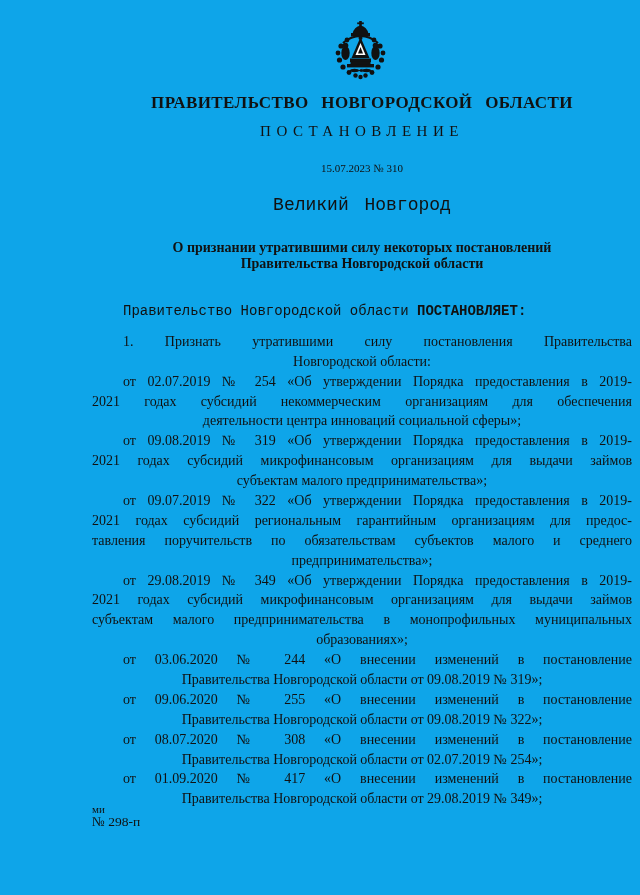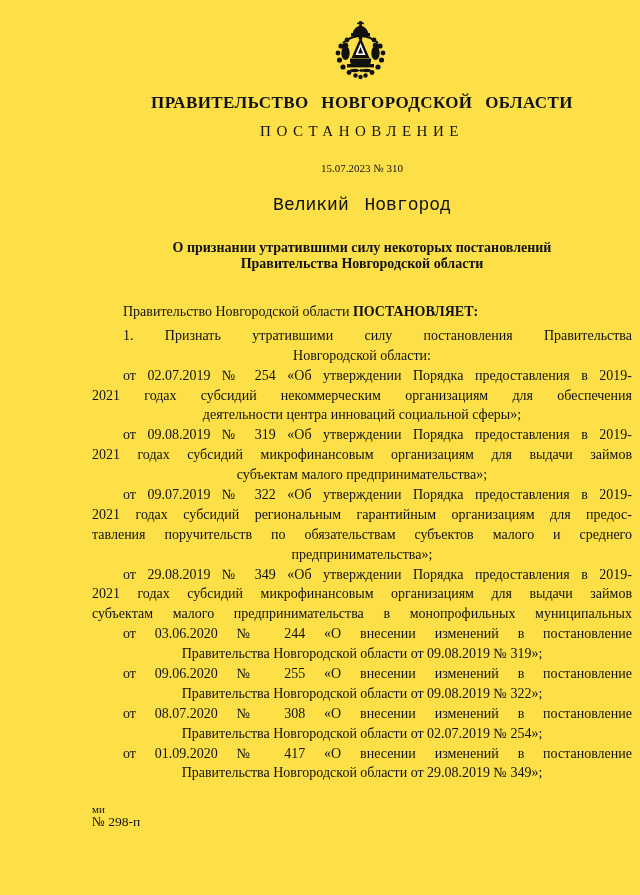--- a/index.html
+++ b/index.html
@@ -1,40 +1,40 @@
 <!DOCTYPE html>
 <html><head>
 <meta charset="utf-8">
 <style>
   html,body{margin:0;padding:0;background:#e8e8e8;}
   .page{
     position:relative;
     width:640px;height:895px;
-    background:#fde047;
+    background:#0ea5e9;
     color:#111111;
     font-family:"Liberation Serif", serif;
     overflow:hidden;
     margin:0 auto;
   }
   .emblem{position:absolute;left:333px;top:21px;width:55px;height:60px;}
   .centerband{position:absolute;left:92px;width:540px;text-align:center;}
   .org-name{top:93px;font-weight:bold;font-size:17px;letter-spacing:0.4px;word-spacing:8px;}
   .doc-type{top:123px;font-size:15px;letter-spacing:5.5px;}
   .date-number{top:162px;font-size:11px;}
   .city{top:195px;font-size:18px;word-spacing:5px;font-family:Liberation Mono, monospace;}
   .doc-title{top:240px;font-weight:bold;font-size:14px;line-height:15.5px;}
   .body-block{
     position:absolute;left:92px;top:302px;width:540px;
     font-size:14px;
   }
   .line{line-height:19.9px;height:19.9px;white-space:nowrap;}
   .line.wrap{white-space:normal;text-align:center;}
   .line.j{text-align:justify;text-align-last:justify;white-space:normal;}
   .line.ind{padding-left:31px;}
-  .line.intro{padding-left:31px;margin-bottom:4px;}
+  .line.intro{padding-left:31px;margin-bottom:10px;font-family:Liberation Mono, monospace;}
   .b{font-weight:bold;}
   .footer{position:absolute;left:92px;top:804px;}
   .initials{font-size:11px;line-height:11px;}
   .doc-number{font-size:13.5px;line-height:14px;font-family:Liberation Serif, serif;}
 </style>
 </head>
 <body>
 
 <div class="page">
 
@@ -112,20 +112,21 @@
         <div class="line j ind">от 09.08.2019 № 319 «Об утверждении Порядка предоставления в 2019-</div>
         <div class="line j">2021 годах субсидий микрофинансовым организациям для выдачи займов</div>
         <div class="line wrap">субъектам малого предпринимательства»;</div>
         <div class="line j ind">от 09.07.2019 № 322 «Об утверждении Порядка предоставления в 2019-</div>
         <div class="line j">2021 годах субсидий региональным гарантийным организациям для предос-</div>
         <div class="line j">тавления поручительств по обязательствам субъектов малого и среднего</div>
         <div class="line wrap">предпринимательства»;</div>
         <div class="line j ind">от 29.08.2019 № 349 «Об утверждении Порядка предоставления в 2019-</div>
         <div class="line j">2021 годах субсидий микрофинансовым организациям для выдачи займов</div>
         <div class="line j">субъектам малого предпринимательства в монопрофильных муниципальных</div>
+        <div class="line wrap">образованиях»;</div>
         <div class="line j ind">от 03.06.2020 № 244 «О внесении изменений в постановление</div>
         <div class="line wrap">Правительства Новгородской области от 09.08.2019 № 319»;</div>
         <div class="line j ind">от 09.06.2020 № 255 «О внесении изменений в постановление</div>
         <div class="line wrap">Правительства Новгородской области от 09.08.2019 № 322»;</div>
         <div class="line j ind">от 08.07.2020 № 308 «О внесении изменений в постановление</div>
         <div class="line wrap">Правительства Новгородской области от 02.07.2019 № 254»;</div>
         <div class="line j ind">от 01.09.2020 № 417 «О внесении изменений в постановление</div>
         <div class="line wrap">Правительства Новгородской области от 29.08.2019 № 349»;</div>
       </div>
   </div>

